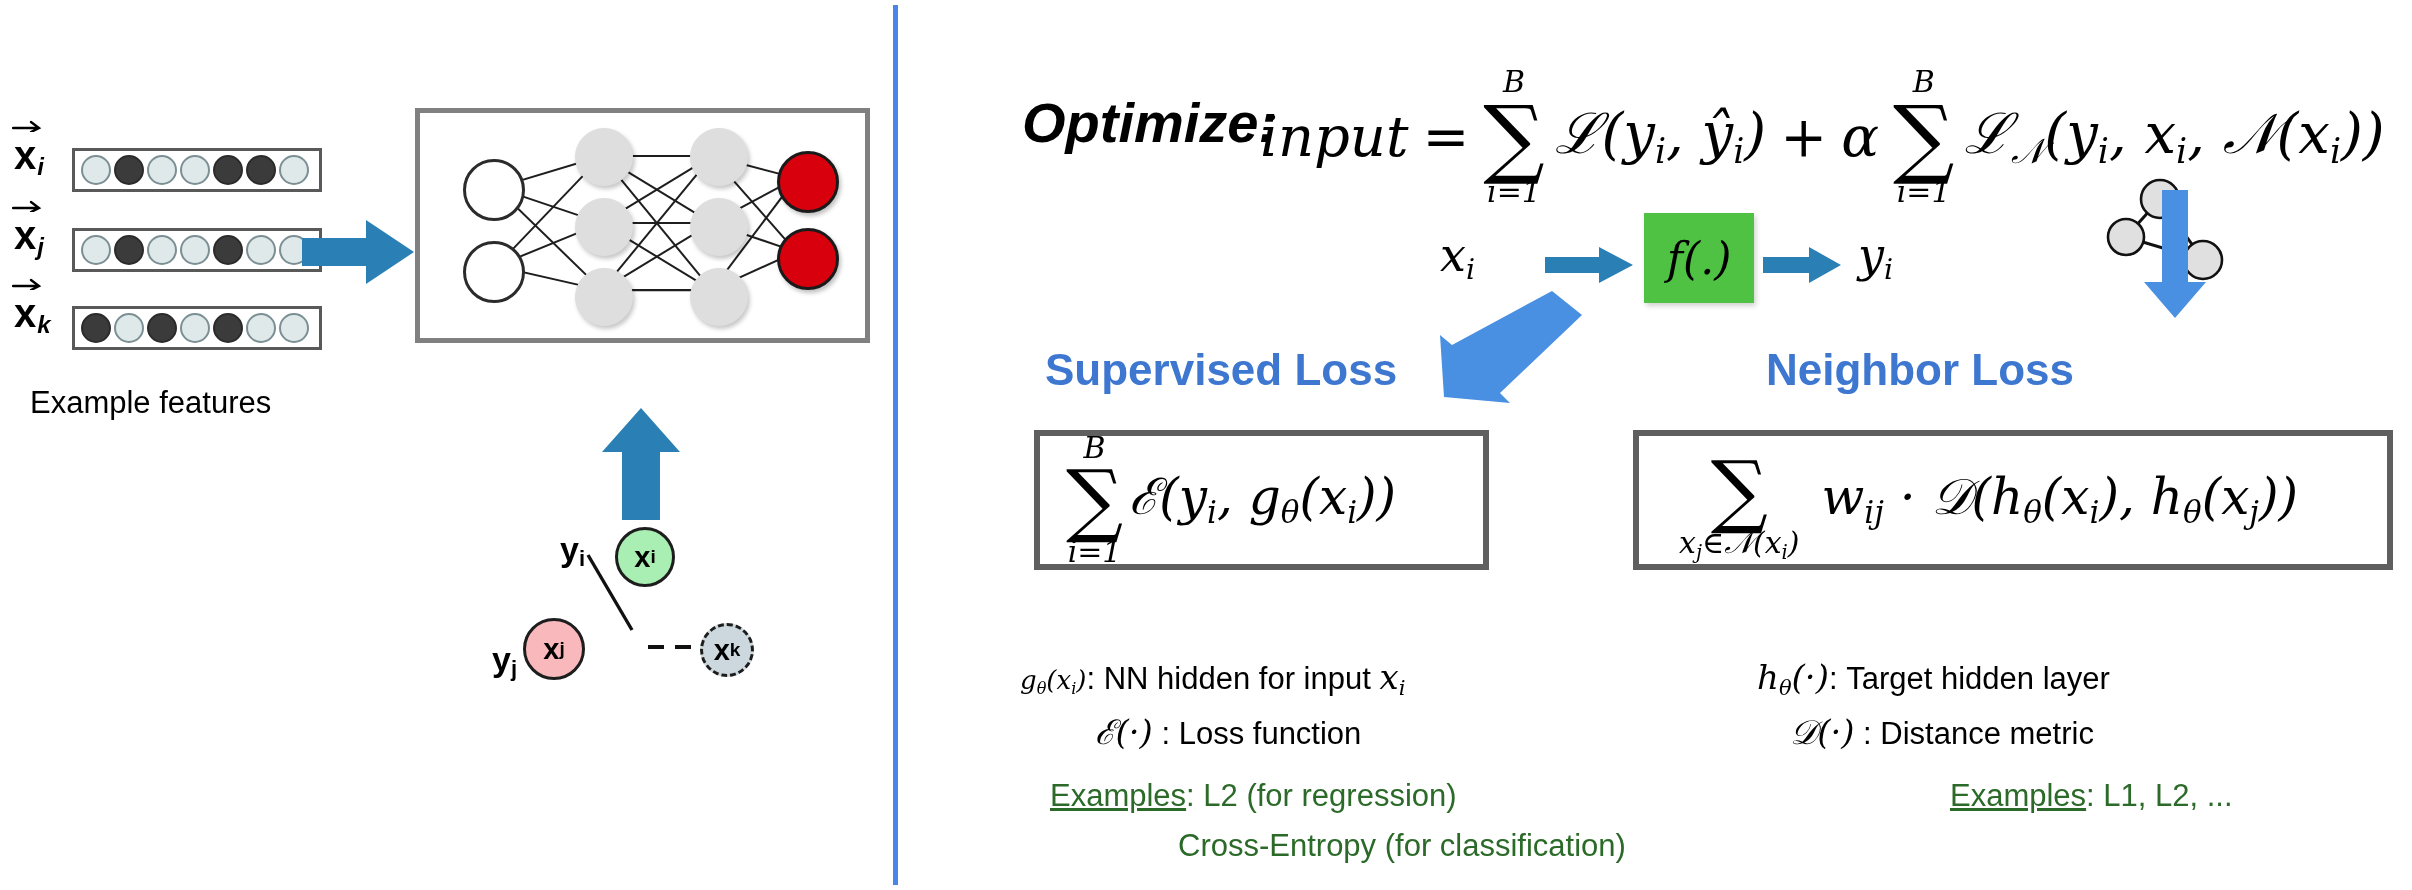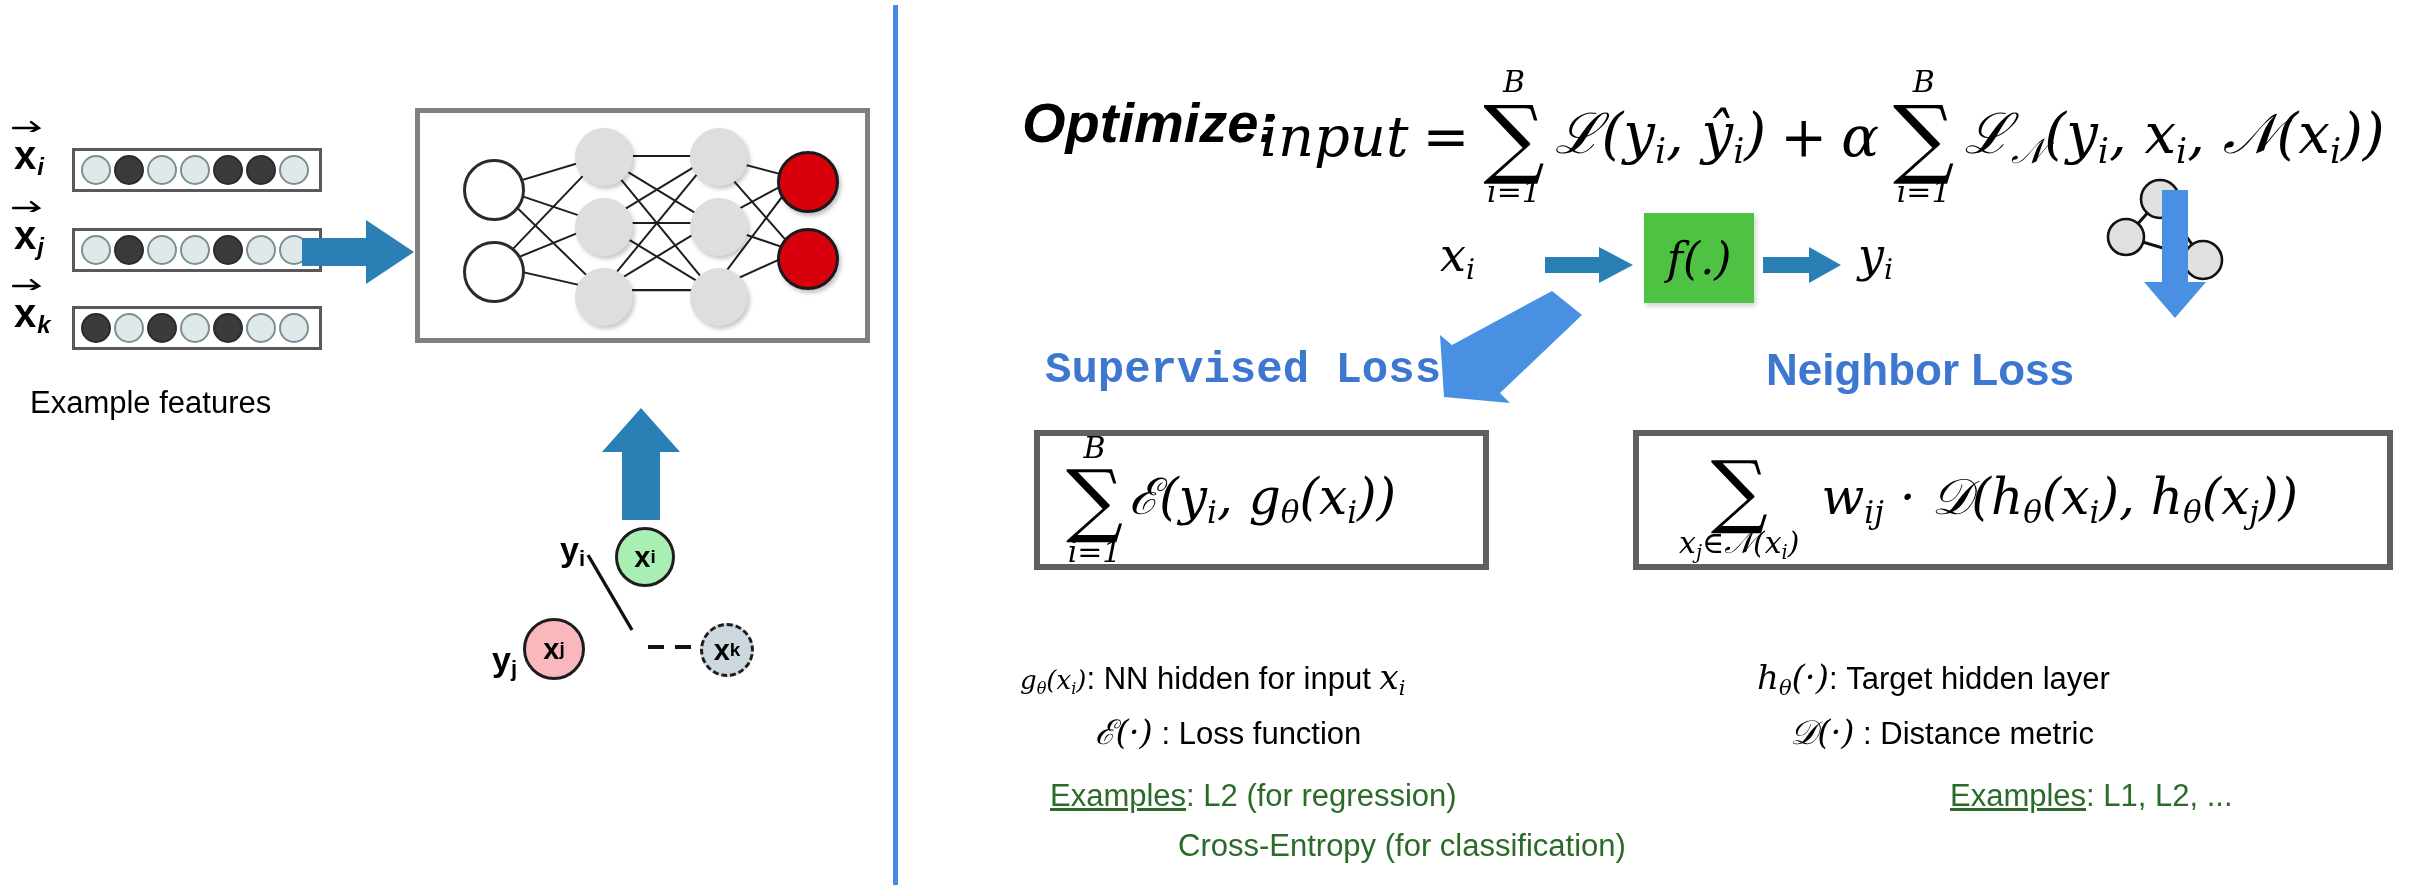--- a/index.html
+++ b/index.html
@@ -377,21 +377,21 @@
 
   <svg class="arrow" style="left:2108px; top:175px; width:120px; height:110px;" viewBox="0 0 120 110">
     <line x1="52" y1="24" x2="18" y2="62" stroke="#111" stroke-width="3"></line>
     <line x1="52" y1="24" x2="95" y2="85" stroke="#111" stroke-width="3"></line>
     <line x1="18" y1="62" x2="95" y2="85" stroke="#111" stroke-width="3"></line>
     <circle cx="52" cy="24" r="19" fill="#e0e0e0" stroke="#111" stroke-width="2.6"></circle>
     <circle cx="18" cy="62" r="18" fill="#e0e0e0" stroke="#111" stroke-width="2.6"></circle>
     <circle cx="95" cy="85" r="19" fill="#e0e0e0" stroke="#111" stroke-width="2.6"></circle>
   </svg>
 
-  <div class="abs loss-title" style="left:1045px; top:345px;font-family:Liberation Mono, monospace;">Supervised Loss</div>
+  <div class="abs loss-title" style="left:1045px; top:345px;">Supervised Loss</div>
   <svg class="arrow" style="left:1430px; top:285px; width:160px; height:120px;" viewBox="0 0 160 120">
     <path d="M122 6 L152 30 L70 108 L80 118 L14 112 L10 50 L22 60 Z" fill="#4a90e2"></path>
   </svg>
 
   <div class="abs loss-box" style="left:1034px; top:430px; width:455px; height:140px;">
     <div class="math" style="font-size:50px; display:flex; align-items:center; gap:6px; padding-left:26px;">
       <span class="sumwrap">
         <span class="lim">B</span>
         <span class="sig" style="font-size:80px;">∑</span>
         <span class="lim">i=1</span>

